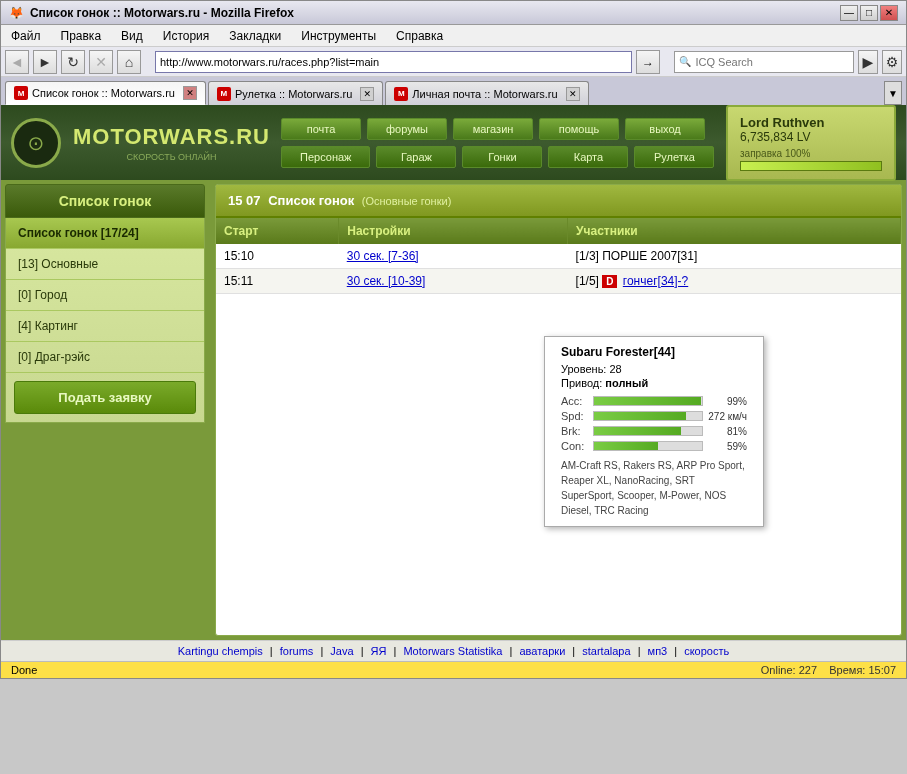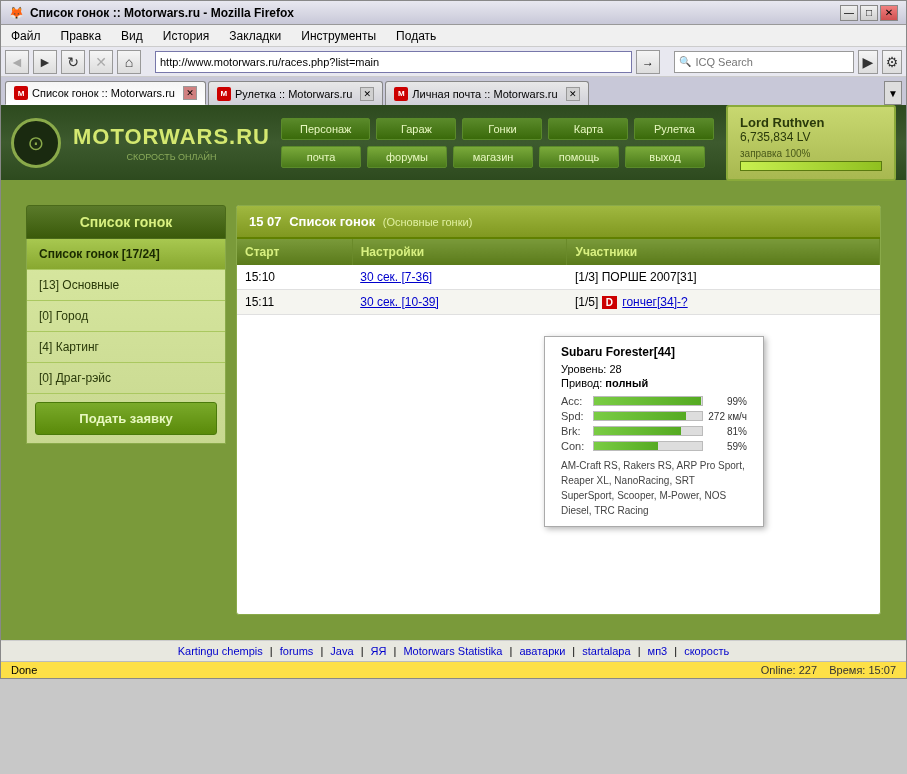--- a/index.html
+++ b/index.html
@@ -148,21 +148,21 @@
     .user-points { font-size: 12px; color: #2a3a0a; }
     .fuel-label { font-size: 10px; color: #4a5a1a; margin-top: 4px; }
     .fuel-bar-outer { height: 10px; background: #8a9a30; border: 1px solid #5a7a10; margin-top: 2px; }
     .fuel-bar-inner { height: 100%; background: linear-gradient(to right, #c8f050, #90c020); width: 100%; }
 
     
     .main-content {
       background: #7a9a3a;
       display: flex;
       gap: 0;
-      padding: 25px;
+      padding: 4px;
       min-height: 460px;
     }
 
     
     .sidebar {
       width: 200px;
       margin-right: 10px;
     }
     .sidebar-title {
       background: linear-gradient(to bottom, #5a7a2a, #3a5a0a);
@@ -316,21 +316,21 @@
     </div>
   </div>
 
   <div class="menu-bar">
     <span class="menu-item">Файл</span>
     <span class="menu-item">Правка</span>
     <span class="menu-item">Вид</span>
     <span class="menu-item">История</span>
     <span class="menu-item">Закладки</span>
     <span class="menu-item">Инструменты</span>
-    <span class="menu-item">Подать</span>
+    <span class="menu-item">Справка</span>
   </div>
 
   <div class="nav-bar">
     <div class="nav-btn disabled">◄</div>
     <div class="nav-btn">►</div>
     <div class="nav-btn">↻</div>
     <div class="nav-btn" style="color:#aaa;">✕</div>
     <div class="nav-btn">⌂</div>
     <div style="width:6px;"></div>
     <input class="address-bar" type="text" value="http://www.motorwars.ru/races.php?list=main" style="">
@@ -369,32 +369,32 @@
       <div class="logo-area">
         <div class="logo-icon">⊙</div>
         <div>
           <div class="logo-text">MOTORWARS.RU</div>
           <div class="logo-sub">СКОРОСТЬ ОНЛАЙН</div>
         </div>
       </div>
 
       <div class="top-nav">
         <div class="top-nav-row">
+          <button class="top-nav-btn">почта</button>
+          <button class="top-nav-btn">форумы</button>
+          <button class="top-nav-btn">магазин</button>
+          <button class="top-nav-btn">помощь</button>
+          <button class="top-nav-btn">выход</button>
+        </div>
+        <div class="top-nav-row">
           <button class="top-nav-btn green-dark">Персонаж</button>
           <button class="top-nav-btn green-dark">Гараж</button>
           <button class="top-nav-btn green-dark">Гонки</button>
           <button class="top-nav-btn green-dark">Карта</button>
           <button class="top-nav-btn green-dark">Рулетка</button>
-        </div>
-        <div class="top-nav-row">
-          <button class="top-nav-btn">почта</button>
-          <button class="top-nav-btn">форумы</button>
-          <button class="top-nav-btn">магазин</button>
-          <button class="top-nav-btn">помощь</button>
-          <button class="top-nav-btn">выход</button>
         </div>
       </div>
 
       <div class="user-info">
         <div class="user-name">Lord Ruthven</div>
         <div class="user-points">6,735,834 LV</div>
         <div class="fuel-label">заправка 100%</div>
         <div class="fuel-bar-outer">
           <div class="fuel-bar-inner" style="width:100%;"></div>
         </div>

